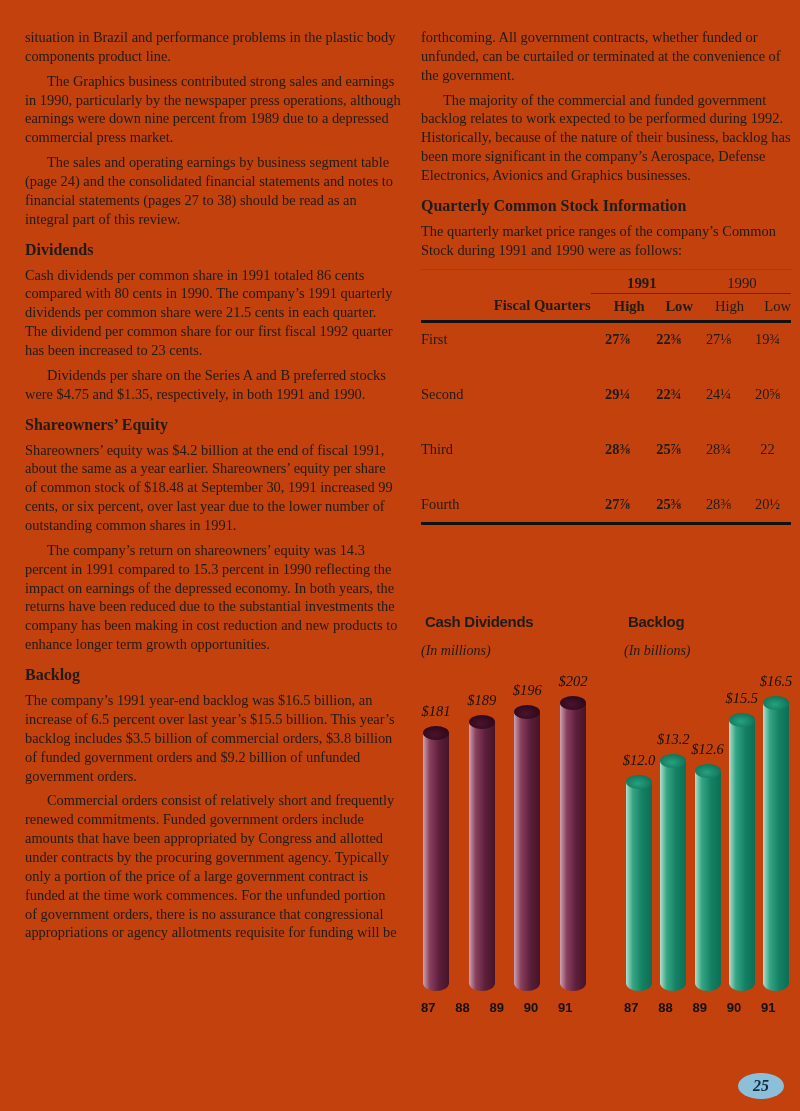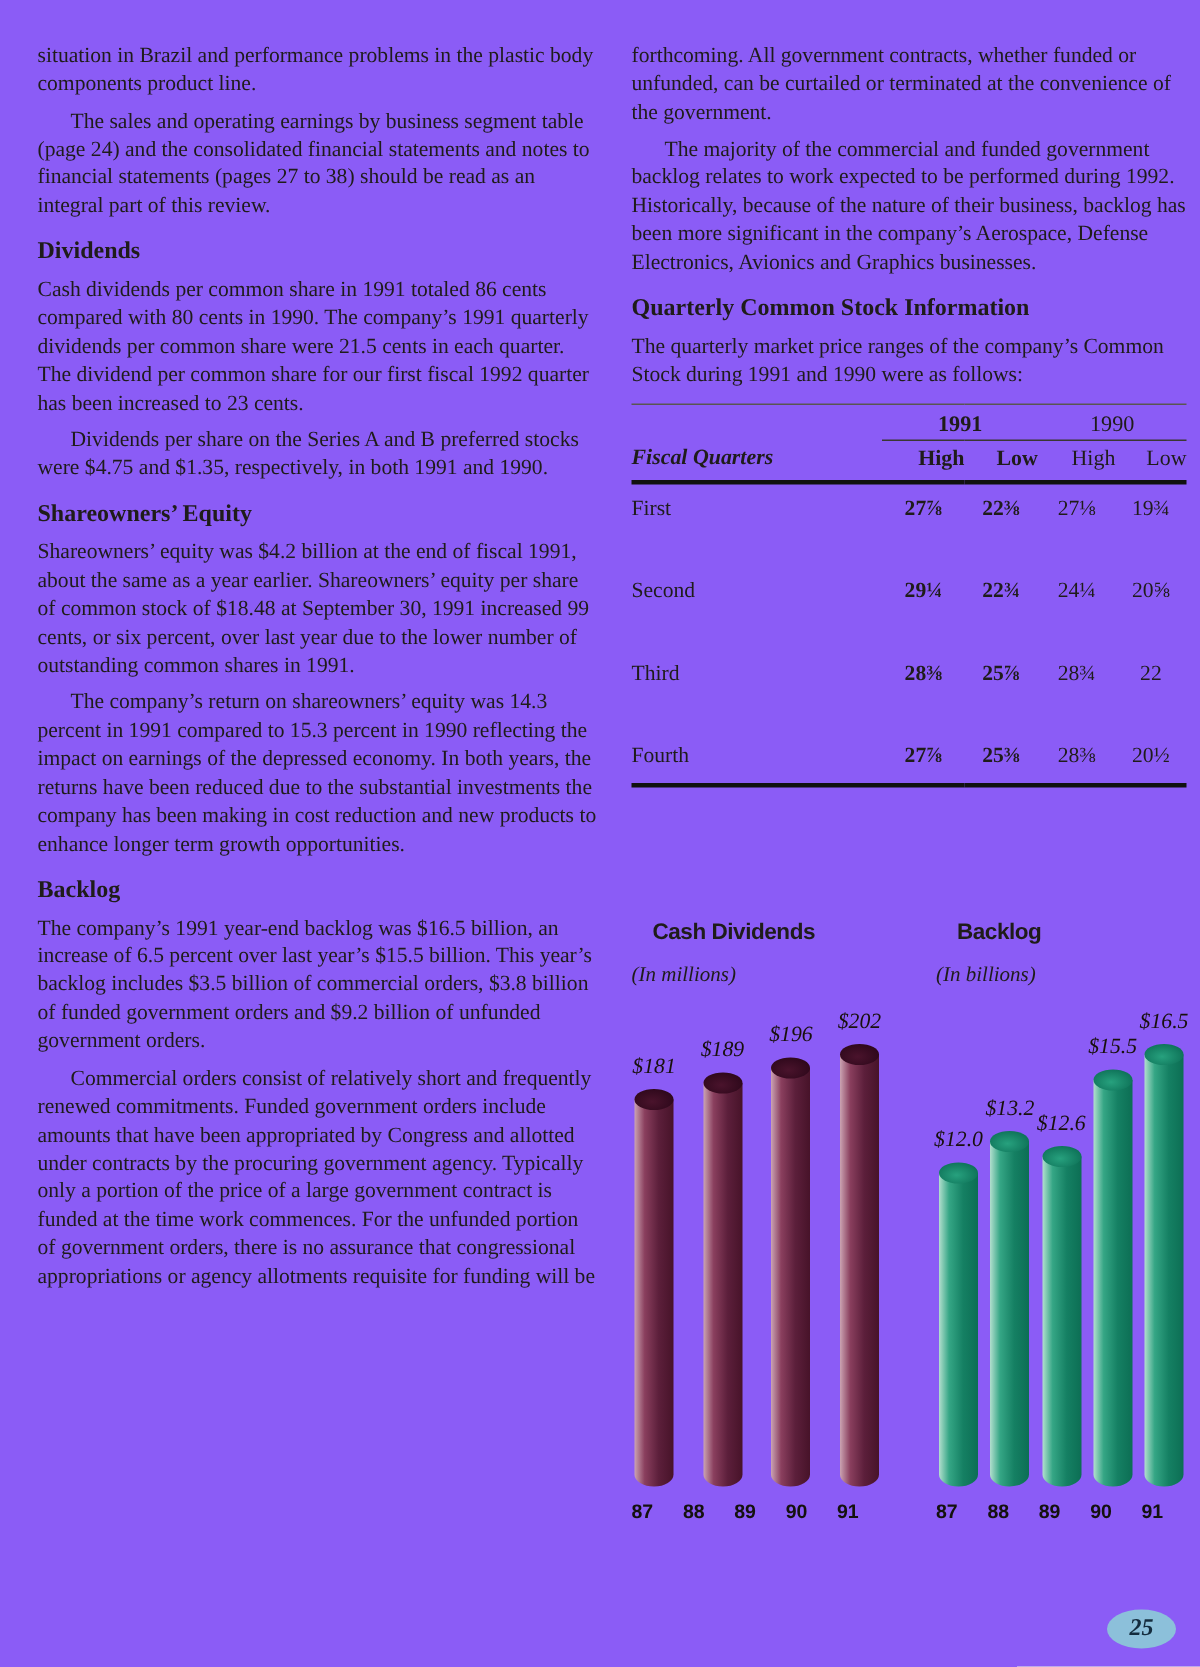--- a/index.html
+++ b/index.html
@@ -1,18 +1,18 @@
 <!DOCTYPE html>
 <html><head>
 <meta charset="utf-8">
 <style>
   html,body{margin:0;padding:0;background:#e8e6e2;}
   .page{
     position:relative;width:800px;height:1111px;margin:0 auto;
-    background:#8b5cf6;overflow:hidden;
+    background:#c2410c;overflow:hidden;
     font-family:"Liberation Serif","DejaVu Serif",serif;color:#1f1c1a;
   }
   .col{position:absolute;top:28px;}
   .col.left{left:25px;width:376px;}
   .col.right{left:421px;width:370px;height:1070px;}
   .para{font-size:14.4px;line-height:1.31;margin:0 0 6px;}
   .para.indent{text-indent:22px;}
   .heading{font-size:16px;font-weight:bold;margin:12px 0 7px;}
   .col > :first-child, .rc-text > :first-child{margin-top:0;}
 
@@ -20,34 +20,34 @@
   .stock-table{
     width:100%;border-collapse:collapse;margin-top:9px;
     border-top:1px solid #5a5650;border-bottom:3px solid #111;
     font-size:14.4px;
   }
   .stock-table th{font-weight:normal;}
   .year-row th{padding:5px 0 1px;text-align:center;font-size:14.8px;}
   .year-row th.y91{font-weight:bold;}
   .year-row th.span-cell{border-bottom:1px solid #3a3733;}
   .col-row th{padding:4px 0 5px;border-bottom:3px solid #111;text-align:right;font-size:14.6px;}
-  .col-row th.q{text-align:left;font-weight:bold;font-style:italic;}
+  .col-row th.q{text-align:right;font-weight:bold;}
   .col-row th.b{font-weight:bold;}
   .stock-table tbody td{padding:19px 0;text-align:center;}
   .stock-table tbody td.q{text-align:left;}
   .stock-table tbody td.b{font-weight:bold;}
   .stock-table tbody tr:first-child td{padding-top:8px;}
   .stock-table tbody tr:last-child td{padding-bottom:9px;}
 
   
   .charts{position:absolute;top:585px;left:0;width:370px;display:flex;justify-content:space-between;}
   .chart{width:167px;}
   .chart-title{
     font-family:"Liberation Sans","DejaVu Sans",sans-serif;
-    font-weight:bold;font-size:15px;letter-spacing:-0.3px;margin:0 14px 13px;
+    font-weight:bold;font-size:15px;letter-spacing:-0.3px;margin:0 4px 13px;
   }
   .chart-subtitle{font-style:italic;font-size:14px;margin:0;}
   .plot{height:332px;display:flex;align-items:flex-end;justify-content:space-between;}
   .bar-slot{display:flex;flex-direction:column;align-items:center;justify-content:flex-end;width:30px;}
   .bar-value{font-style:italic;font-size:14.5px;margin-bottom:13px;white-space:nowrap;color:#18100c;}
   .cyl{width:26px;position:relative;border-radius:0 0 13px 13px / 0 0 8px 8px;}
   .cyl-top{position:absolute;top:-7px;left:0;width:26px;height:14px;border-radius:50%;}
   .years{display:flex;justify-content:space-between;margin-top:9px;}
   .year{
     width:30px;text-align:left;
@@ -62,20 +62,21 @@
   }
   .page-badge span{font-style:italic;font-weight:bold;font-size:16px;color:#142c3e;}
 </style>
 </head>
 <body>
 
 <div class="page">
 
   <div class="col left">
       <p class="para">situation in Brazil and performance problems in the plastic body components product line.</p>
+      <p class="para indent">The Graphics business contributed strong sales and earnings in 1990, particularly by the newspaper press operations, although earnings were down nine percent from 1989 due to a depressed commercial press market.</p>
       <p class="para indent">The sales and operating earnings by business segment table (page 24) and the consolidated financial statements and notes to financial statements (pages 27 to 38) should be read as an integral part of this review.</p>
       <h3 class="heading">Dividends</h3>
       <p class="para">Cash dividends per common share in 1991 totaled 86 cents compared with 80 cents in 1990. The company’s 1991 quarterly dividends per common share were 21.5 cents in each quarter. The dividend per common share for our first fiscal 1992 quarter has been increased to 23 cents.</p>
       <p class="para indent">Dividends per share on the Series A and B preferred stocks were $4.75 and $1.35, respectively, in both 1991 and 1990.</p>
       <h3 class="heading">Shareowners’ Equity</h3>
       <p class="para">Shareowners’ equity was $4.2 billion at the end of fiscal 1991, about the same as a year earlier. Shareowners’ equity per share of common stock of $18.48 at September 30, 1991 increased 99 cents, or six percent, over last year due to the lower number of outstanding common shares in 1991.</p>
       <p class="para indent">The company’s return on shareowners’ equity was 14.3 percent in 1991 compared to 15.3 percent in 1990 reflecting the impact on earnings of the depressed economy. In both years, the returns have been reduced due to the substantial investments the company has been making in cost reduction and new products to enhance longer term growth opportunities.</p>
       <h3 class="heading">Backlog</h3>
       <p class="para">The company’s 1991 year-end backlog was $16.5 billion, an increase of 6.5 percent over last year’s $15.5 billion. This year’s backlog includes $3.5 billion of commercial orders, $3.8 billion of funded government orders and $9.2 billion of unfunded government orders.</p>
       <p class="para indent">Commercial orders consist of relatively short and frequently renewed commitments. Funded government orders include amounts that have been appropriated by Congress and allotted under contracts by the procuring government agency. Typically only a portion of the price of a large government contract is funded at the time work commences. For the unfunded portion of government orders, there is no assurance that congressional appropriations or agency allotments requisite for funding will be</p>

